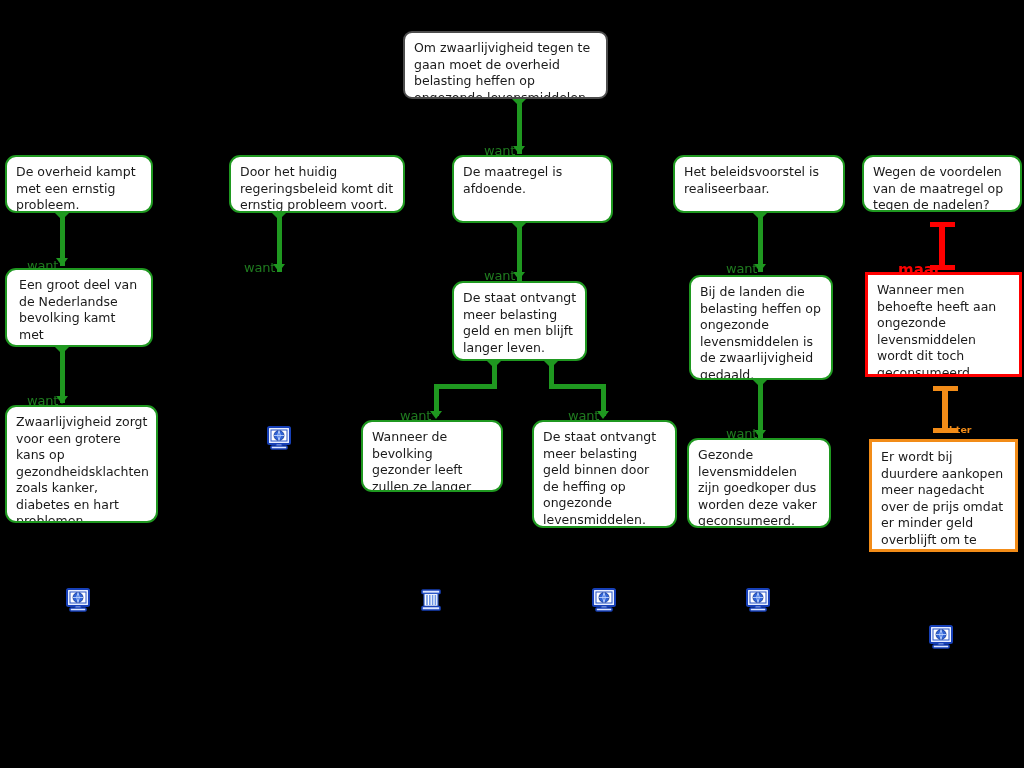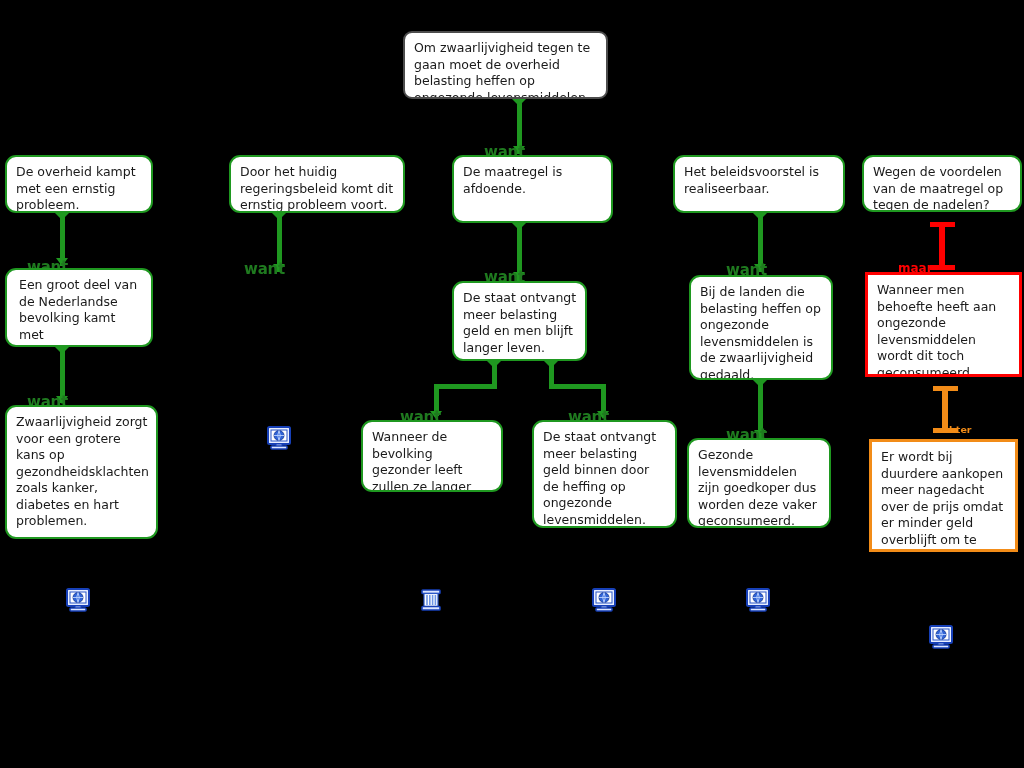--- a/index.html
+++ b/index.html
@@ -63,32 +63,32 @@
   .flare-top {
     position: absolute;
     width: 0;
     height: 0;
     border-left: 7px solid transparent;
     border-right: 7px solid transparent;
     border-top: 7px solid #1f9820;
   }
   .conn-label {
     position: absolute;
-    font-size: 15px;
-    font-weight: bold;
+    font-size: 13px;
+    font-weight: normal;
     color: #1f7a1f;
     letter-spacing: -0.2px;
     white-space: nowrap;
   }
 
   
   .rline { position: absolute; background: #ff0000; }
   .rlabel {
     position: absolute;
-    font-size: 12px;
+    font-size: 15px;
     font-weight: bold;
     color: #ff0000;
     white-space: nowrap;
   }
   .oline { position: absolute; background: #f28c18; }
   .olabel {
     position: absolute;
     font-size: 9.5px;
     font-weight: bold;
     color: #f28c18;
@@ -122,21 +122,21 @@
   <div class="arrow-down" style="left:56px; top:258px;"></div>
   <div class="conn-label" style="left:27px; top:258px;">want</div>
 
   <div class="node support" style="left:5px; top:268px; width:148px; height:79px;padding-left:12px;">Een groot deel van de Nederlandse bevolking kamt met zwaarlijvigheid.</div>
 
   <div class="flare-top" style="left:55px; top:347px;"></div>
   <div class="vline" style="left:60px; top:348px; width:5px; height:55px;"></div>
   <div class="arrow-down" style="left:56px; top:396px;"></div>
   <div class="conn-label" style="left:27px; top:393px;">want</div>
 
-  <div class="node support" style="left:5px; top:405px; width:153px; height:134px;">Zwaarlijvigheid zorgt voor een grotere kans op gezondheidsklachten zoals kanker, diabetes en hart problemen.</div>
+  <div class="node support" style="left:5px; top:405px; width:153px; height:118px;">Zwaarlijvigheid zorgt voor een grotere kans op gezondheidsklachten zoals kanker, diabetes en hart problemen.</div>
 
   <div class="node support" style="left:192px; top:155px; width:176px; height:58px;margin-left:37px;">Door het huidig regeringsbeleid komt dit ernstig probleem voort.</div>
 
   <div class="flare-top" style="left:272px; top:213px;"></div>
   <div class="vline" style="left:277px; top:214px; width:5px; height:58px;"></div>
   <div class="arrow-down" style="left:273px; top:264px;"></div>
   <div class="conn-label" style="left:244px; top:260px;">want</div>
 
 
   <div class="node support" style="left:452px; top:155px; width:161px; height:68px;">De maatregel is afdoende.</div>

